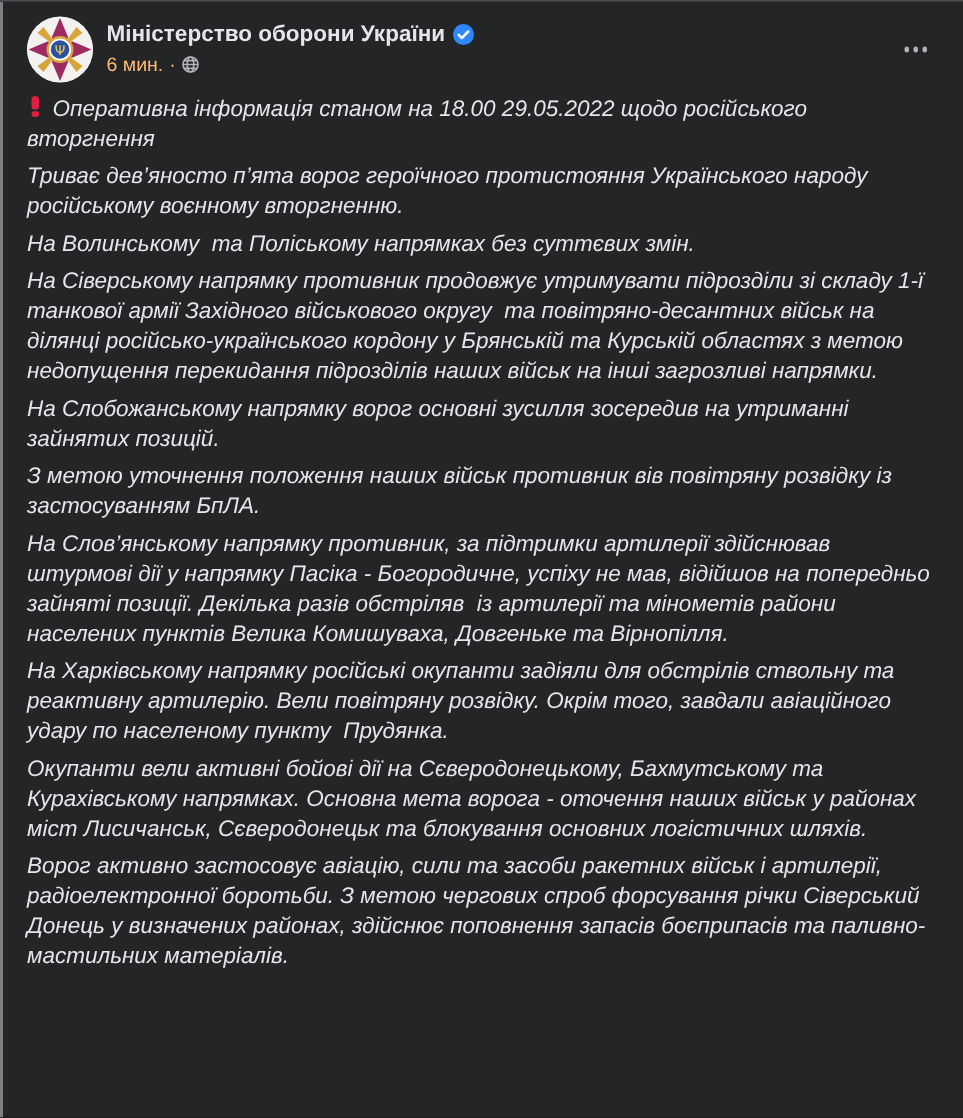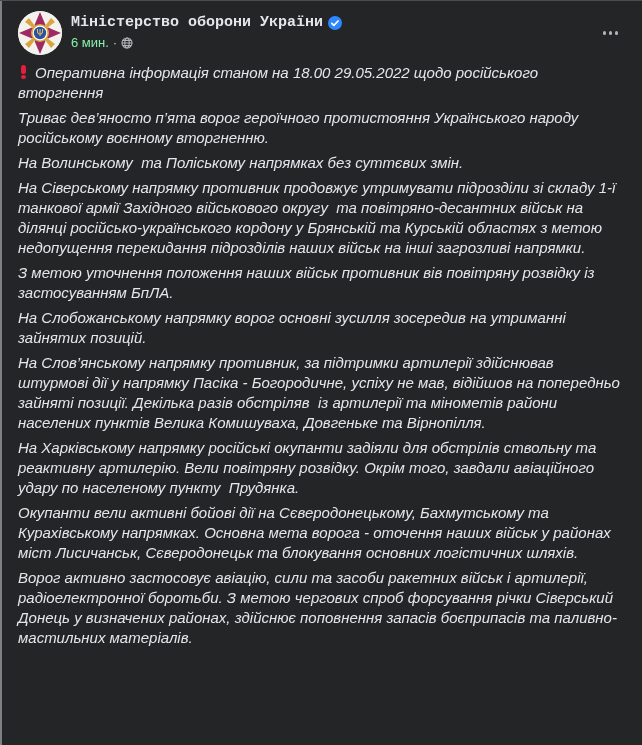--- a/index.html
+++ b/index.html
@@ -24,26 +24,26 @@
   }
   .avatar{
     width:44px;height:44px;border-radius:50%;
     overflow:hidden;flex:0 0 44px;cursor:pointer;
     background:#f3f3f1;
   }
   .hmeta{margin-left:9px;padding-top:2px;}
   .name-row{display:flex;align-items:center;gap:5px;}
   .page-name{
     color:#e4e6eb;font-size:15px;font-weight:700;
-    line-height:19px;cursor:pointer;font-family:Liberation Mono, monospace;
+    line-height:19px;cursor:pointer;
   }
   .verified{display:inline-flex;align-items:center;}
   .sub-row{
     display:flex;align-items:center;gap:4px;
-    color:#86efac;font-size:13px;line-height:17px;margin-top:2px;
+    color:#fdba74;font-size:13px;line-height:17px;margin-top:2px;
   }
   .sub-row .ts{cursor:pointer;}
   .globe{display:inline-flex;align-items:center;margin-top:1px;}
   .menu{
     position:absolute;right:18px;top:24px;
     background:none;border:none;cursor:pointer;
     display:flex;gap:2.5px;padding:6px;
   }
   .menu i{width:3.5px;height:3.5px;border-radius:50%;background:#b0b3b8;display:block;}
   
@@ -121,20 +121,20 @@
         <i></i>
         <i></i>
     </button>
   </div>
 
   <div class="body">
     <p><span class="excl"><i class="bar"></i><i class="pt"></i></span><span>Оперативна інформація станом на 18.00 29.05.2022 щодо російського вторгнення</span></p>
     <p>Триває дев’яносто п’ята ворог героїчного протистояння Українського народу російському воєнному вторгненню.</p>
     <p>На Волинському  та Поліському напрямках без суттєвих змін.</p>
     <p>На Сіверському напрямку противник продовжує утримувати підрозділи зі складу 1-ї танкової армії Західного військового округу  та повітряно-десантних військ на ділянці російсько-українського кордону у Брянській та Курській областях з метою недопущення перекидання підрозділів наших військ на інші загрозливі напрямки.</p>
+    <p>На Слобожанському напрямку ворог основні зусилля зосередив на утриманні зайнятих позицій.</p>
     <p>З метою уточнення положення наших військ противник вів повітряну розвідку із застосуванням БпЛА.</p>
-    <p>На Слобожанському напрямку ворог основні зусилля зосередив на утриманні зайнятих позицій.</p>
     <p>На Слов’янському напрямку противник, за підтримки артилерії здійснював штурмові дії у напрямку Пасіка - Богородичне, успіху не мав, відійшов на попередньо зайняті позиції. Декілька разів обстріляв  із артилерії та мінометів райони населених пунктів Велика Комишуваха, Довгеньке та Вірнопілля.</p>
     <p>На Харківському напрямку російські окупанти задіяли для обстрілів ствольну та реактивну артилерію. Вели повітряну розвідку. Окрім того, завдали авіаційного удару по населеному пункту  Прудянка.</p>
     <p>Окупанти вели активні бойові дії на Сєверодонецькому, Бахмутському та Курахівському напрямках. Основна мета ворога - оточення наших військ у районах міст Лисичанськ, Сєверодонецьк та блокування основних логістичних шляхів.</p>
     <p>Ворог активно застосовує авіацію, сили та засоби ракетних військ і артилерії, радіоелектронної боротьби. З метою чергових спроб форсування річки Сіверський Донець у визначених районах, здійснює поповнення запасів боєприпасів та паливно-мастильних матеріалів.</p>
   </div>
 </div>
 
 </body></html>

